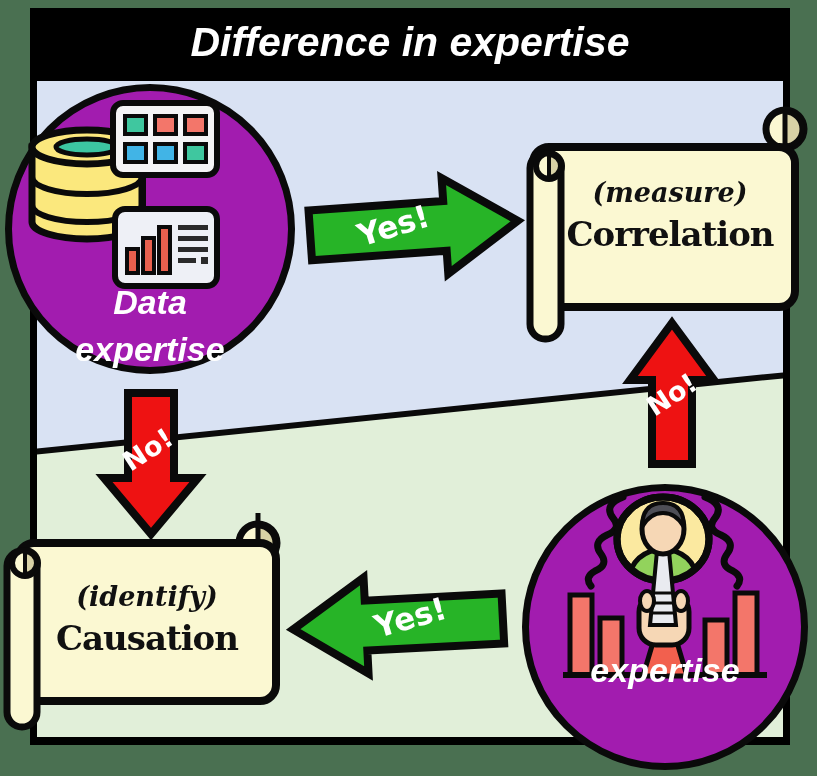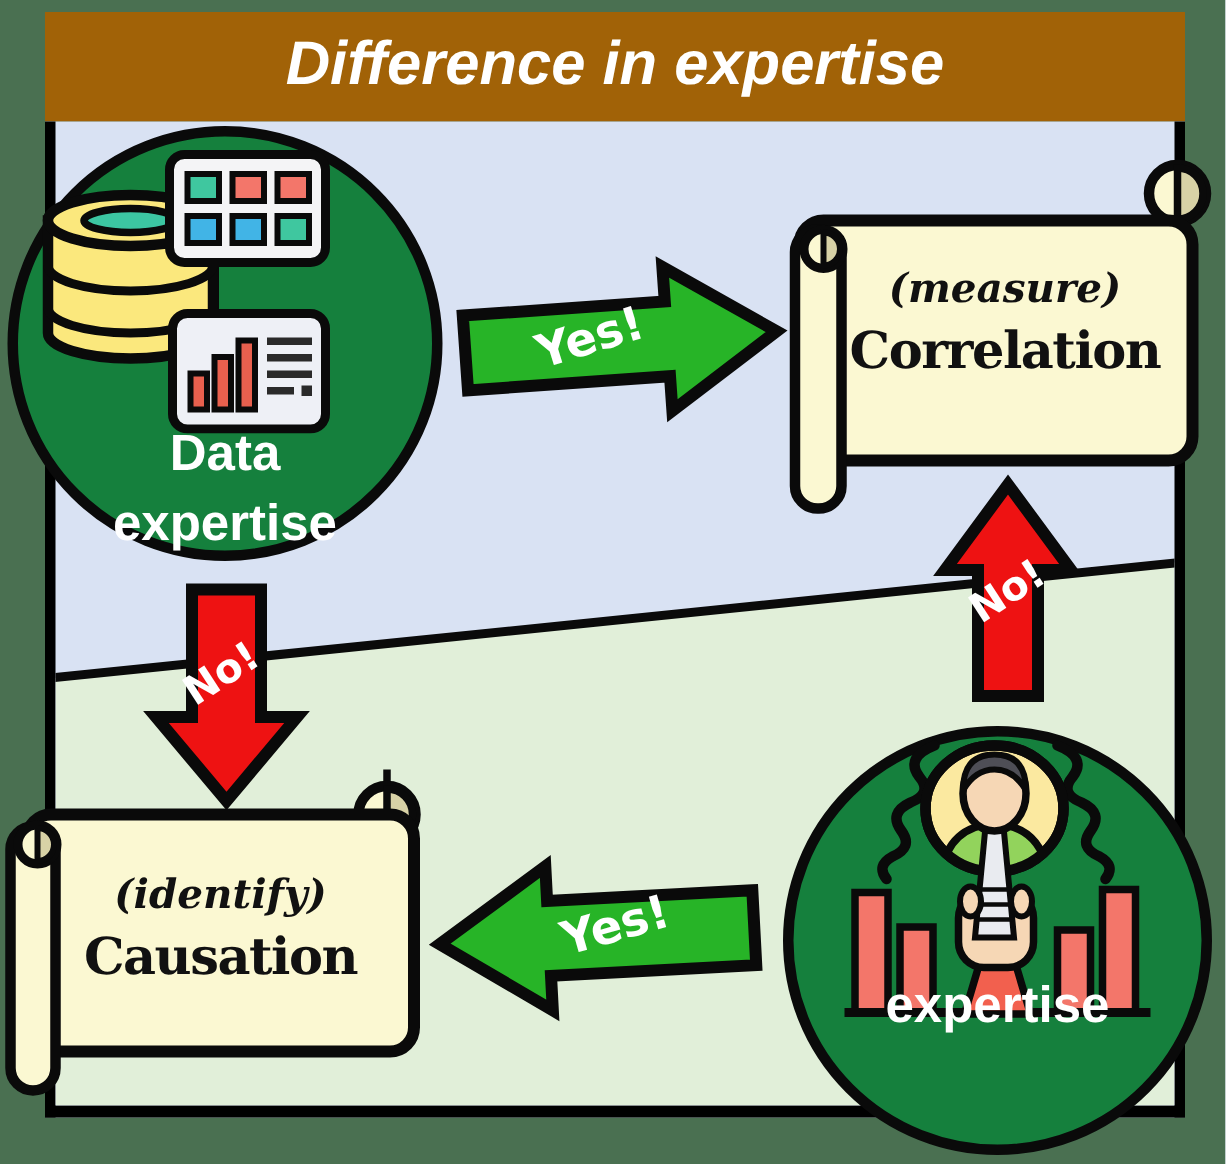--- a/index.html
+++ b/index.html
@@ -4,37 +4,37 @@
 <style>
   * { margin:0; padding:0; box-sizing:border-box; }
   html,body { width:817px; height:776px; overflow:hidden; }
   body { font-family:"Liberation Sans", sans-serif; }
 
   .canvas { position:relative; width:817px; height:776px; background:#4a7051; }
 
   
   .header {
     position:absolute; left:30px; top:8px; width:760px; height:73px;
-    background:#a16207; display:flex; align-items:center; justify-content:center;
+    background:#000000; display:flex; align-items:center; justify-content:center;
   }
   .title {
     color:#fff; font-size:41px; font-weight:bold; font-style:italic;
     letter-spacing:0px; padding-bottom:4px;
   }
   .content {
     position:absolute; left:30px; top:81px; width:760px; height:664px;
     border-left:7px solid #000; border-right:7px solid #000; border-bottom:8px solid #000;
     background:#d9e2f3;
   }
   .bg-split { position:absolute; left:0; top:0; }
 
   
   .node {
     position:absolute; border-radius:50%;
-    background:#15803d; border:7px solid #0a0a0a;
+    background:#a21caf; border:7px solid #0a0a0a;font-style:italic;
   }
   .node-data    { left:5px;  top:84px;  width:290px; height:290px; }
   .node-subject { left:522px; top:484px; width:286px; height:286px; }
   .node-label {
     position:absolute; left:0; right:0; text-align:center;
     color:#fff; font-weight:bold; font-size:34px; line-height:47px;
   }
   .node-data .node-label    { top:188px; }
   .node-subject .node-label { top:156px; }
   .node-icon { position:absolute; }

